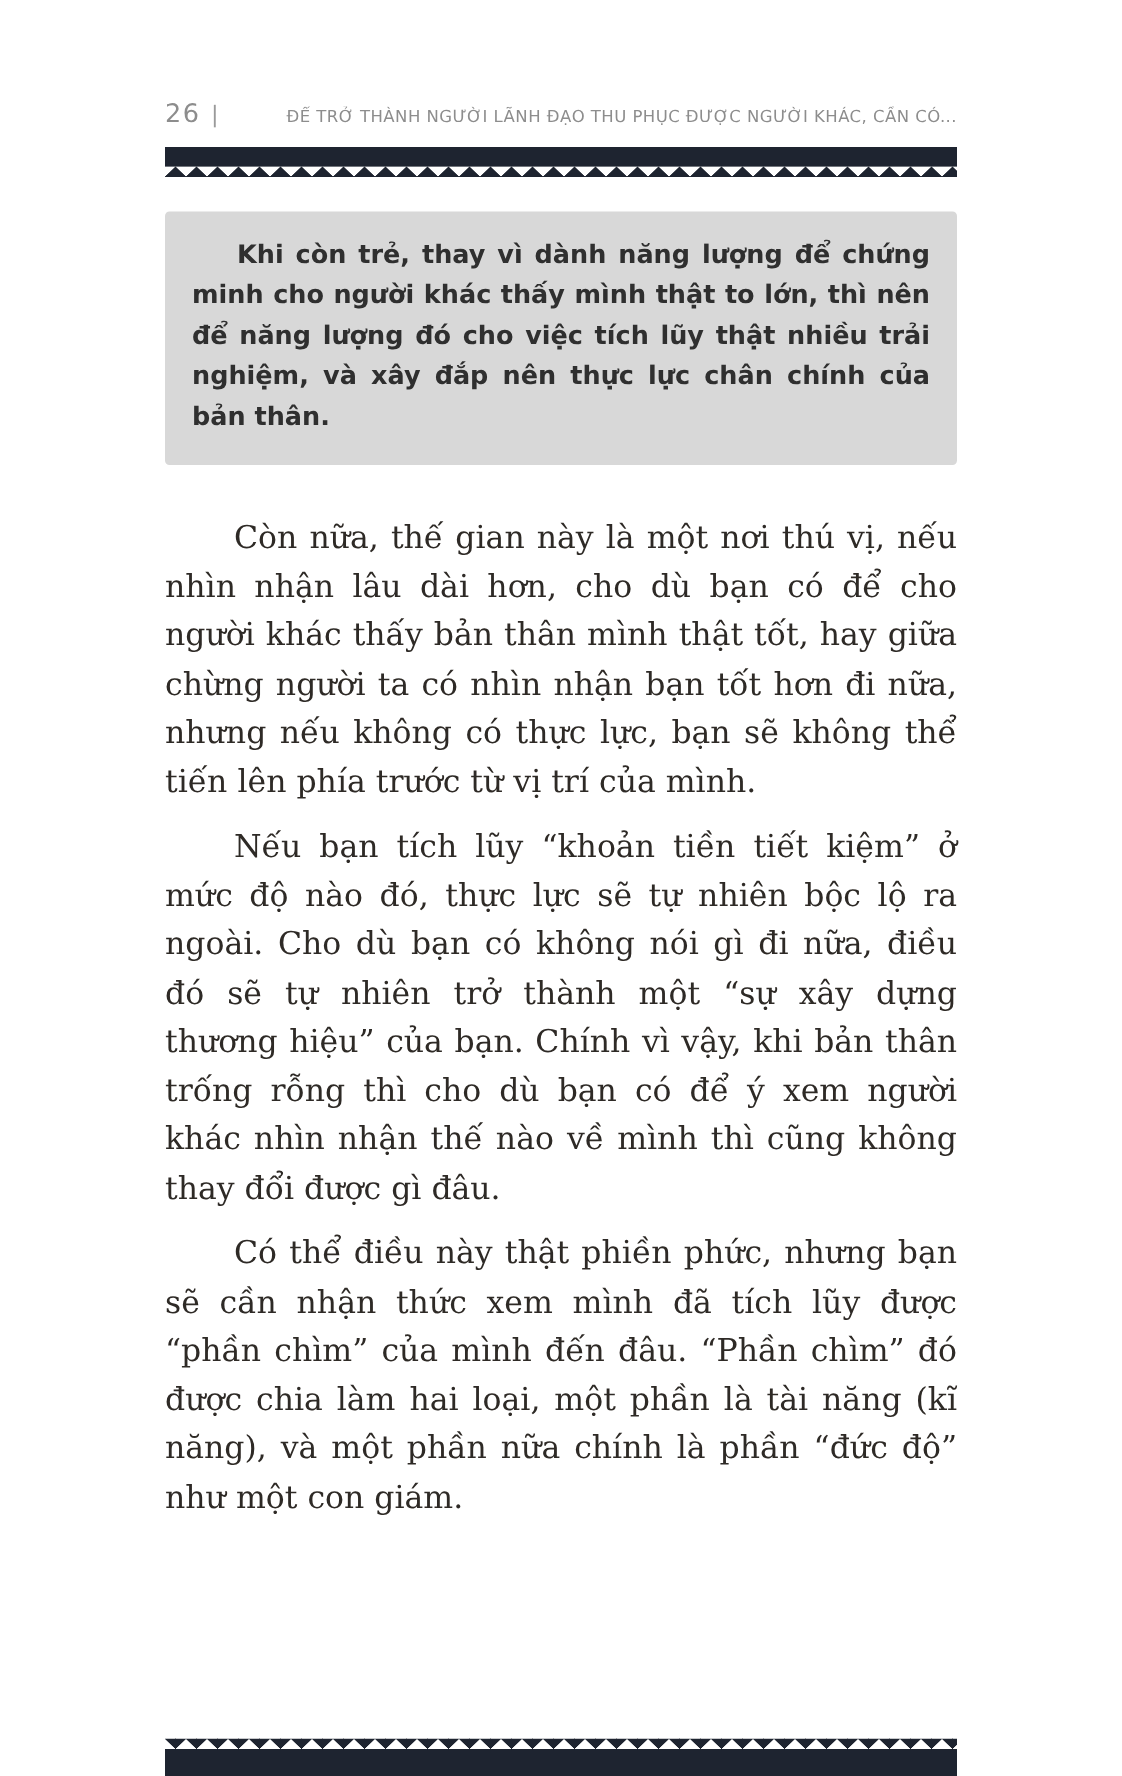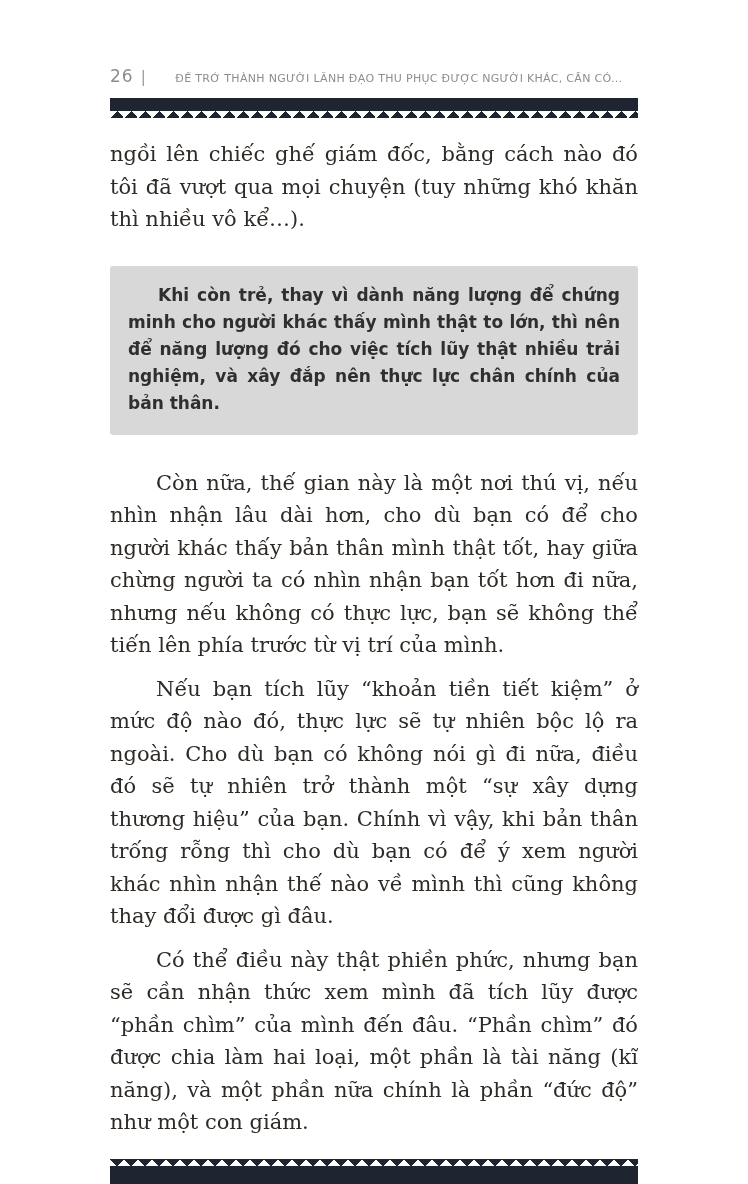--- a/index.html
+++ b/index.html
@@ -35,21 +35,21 @@
     flex:0 0 auto;
   }
   .page-sep{
     font-size:15px;
     margin-left:7px;
     flex:0 0 auto;
     color:#9a9a9a;
   }
   .running-title{
     flex:1 1 auto;
-    text-align:center;
+    text-align:right;
     font-size:11px;
     letter-spacing:0.3px;
     white-space:nowrap;
     overflow:hidden;
     padding-left:14px;
   }
   
   .top-bar{
     position:relative;
     margin:12px 110px 0 110px;
@@ -129,21 +129,20 @@
   <header class="page-header">
     <span class="page-number">26</span>
     <span class="page-sep">|</span>
     <span class="running-title">ĐỂ TRỞ THÀNH NGƯỜI LÃNH ĐẠO THU PHỤC ĐƯỢC NGƯỜI KHÁC, CẦN CÓ...</span>
   </header>
 
   <div class="top-bar"></div>
 
   <main class="content">
 
-    <p class="para first no-indent">ngồi lên chiếc ghế giám đốc, bằng cách nào đó tôi đã vượt qua mọi chuyện (tuy những khó khăn thì nhiều vô kể…).</p>
 
     <div class="callout">
       <p class="callout-text">Khi còn trẻ, thay vì dành năng lượng để chứng minh cho người khác thấy mình thật to lớn, thì nên để năng lượng đó cho việc tích lũy thật nhiều trải nghiệm, và xây đắp nên thực lực chân chính của bản thân.</p>
     </div>
 
     <p class="para">Còn nữa, thế gian này là một nơi thú vị, nếu nhìn nhận lâu dài hơn, cho dù bạn có để cho người khác thấy bản thân mình thật tốt, hay giữa chừng người ta có nhìn nhận bạn tốt hơn đi nữa, nhưng nếu không có thực lực, bạn sẽ không thể tiến lên phía trước từ vị trí của mình.</p>
 
     <p class="para">Nếu bạn tích lũy “khoản tiền tiết kiệm” ở mức độ nào đó, thực lực sẽ tự nhiên bộc lộ ra ngoài. Cho dù bạn có không nói gì đi nữa, điều đó sẽ tự nhiên trở thành một “sự xây dựng thương hiệu” của bạn. Chính vì vậy, khi bản thân trống rỗng thì cho dù bạn có để ý xem người khác nhìn nhận thế nào về mình thì cũng không thay đổi được gì đâu.</p>
 
     <p class="para">Có thể điều này thật phiền phức, nhưng bạn sẽ cần nhận thức xem mình đã tích lũy được “phần chìm” của mình đến đâu. “Phần chìm” đó được chia làm hai loại, một phần là tài năng (kĩ năng), và một phần nữa chính là phần “đức độ” như một con giám.</p>

